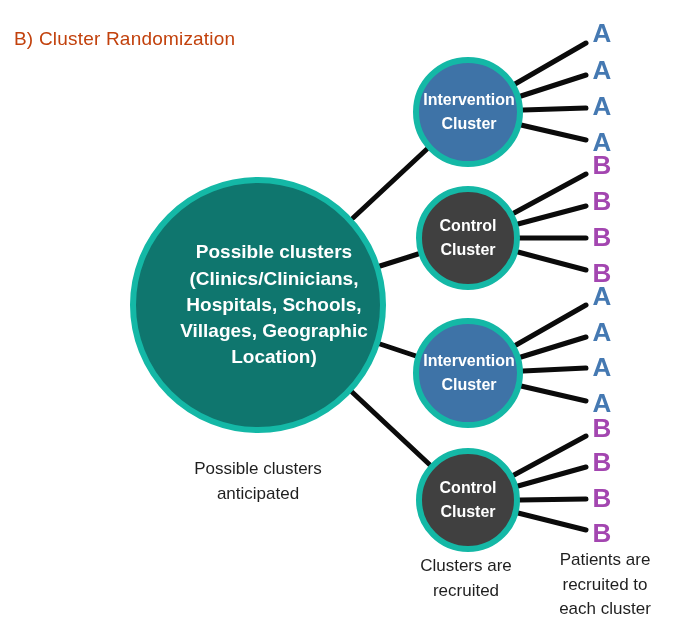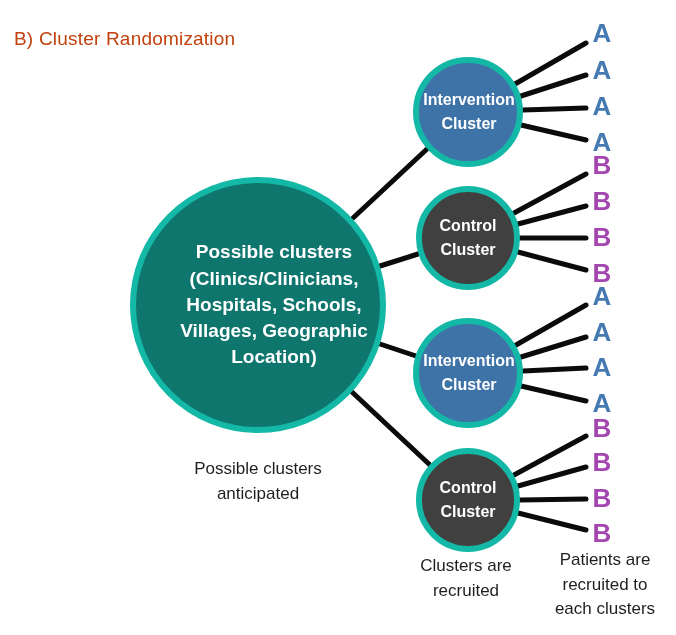--- a/index.html
+++ b/index.html
@@ -142,21 +142,21 @@
   <div class="circle circle-sm intervention pos-i2">
     <div class="circle-label">Intervention Cluster</div>
   </div>
 
   <div class="circle circle-sm control pos-c2">
     <div class="circle-label">Control Cluster</div>
   </div>
 
   <div class="caption caption-main">Possible clusters anticipated</div>
   <div class="caption caption-random">Clusters are recruited</div>
-  <div class="caption caption-patients">Patients are recruited to each clusters</div>
+  <div class="caption caption-patients">Patients are recruited to each cluster</div>
 
   <div class="letter letter-a" style="top:20px">A</div>
   <div class="letter letter-a" style="top:57px">A</div>
   <div class="letter letter-a" style="top:93px">A</div>
   <div class="letter letter-a" style="top:129px">A</div>
 
   <div class="letter letter-b" style="top:152px">B</div>
   <div class="letter letter-b" style="top:188px">B</div>
   <div class="letter letter-b" style="top:224px">B</div>
   <div class="letter letter-b" style="top:260px">B</div>

